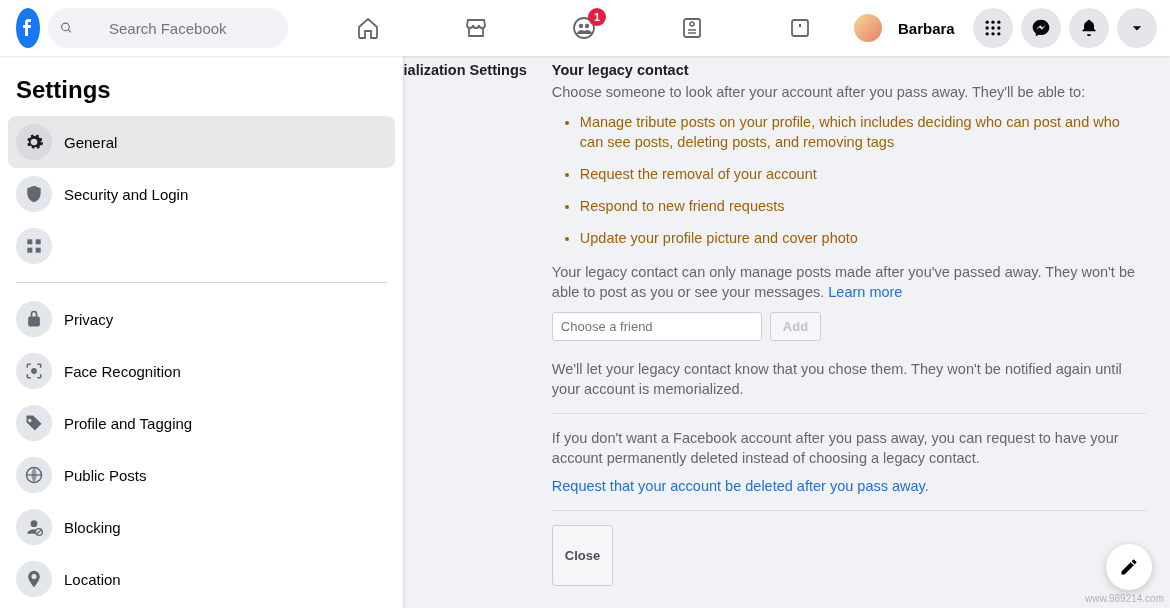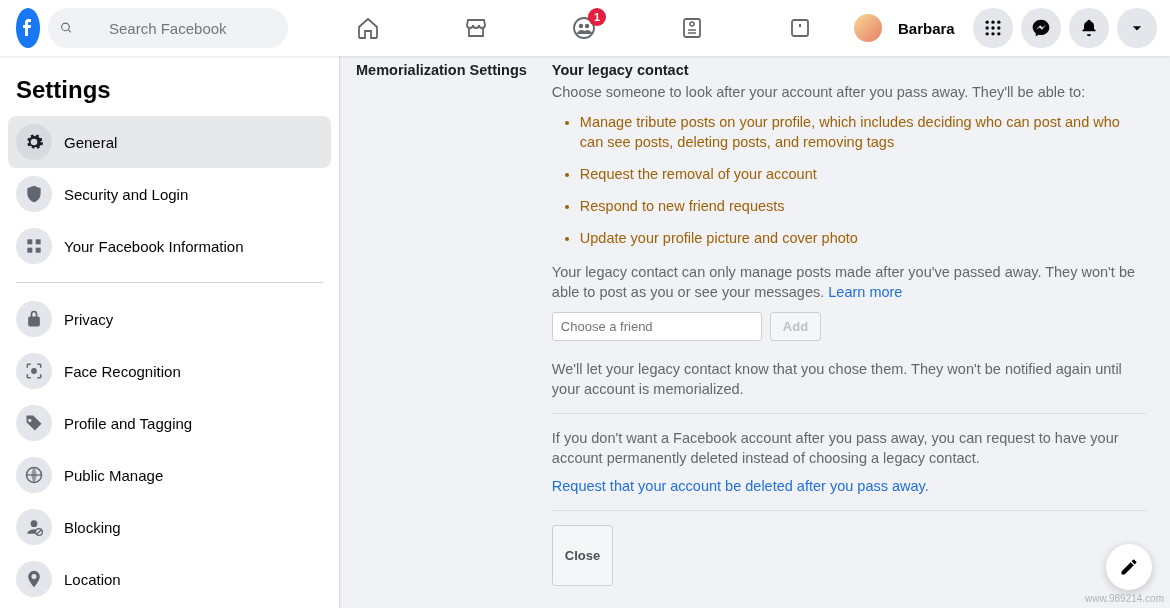--- a/index.html
+++ b/index.html
@@ -13,21 +13,21 @@
   .center-nav { flex: 1; display: flex; justify-content: center; gap: 8px; margin-left: 30px; }
   .center-nav .tab { width: 100px; height: 48px; display: flex; align-items: center; justify-content: center; border-radius: 8px; color: #65676b; position: relative; }
   .badge { position: absolute; top: 4px; right: 28px; background: #e41e3f; color: #fff; font-size: 11px; border-radius: 50%; width: 18px; height: 18px; display: flex; align-items: center; justify-content: center; font-weight: bold; }
   .right-nav { display: flex; align-items: center; gap: 8px; }
   .user-chip { display: flex; align-items: center; gap: 16px; padding: 4px 10px 4px 4px; border-radius: 18px; }
   .avatar { width: 28px; height: 28px; border-radius: 50%; background: linear-gradient(135deg,#f7d794,#e77f67); }
   .user-name { font-weight: 600; font-size: 15px; color: #050505; }
   .circle-btn { width: 40px; height: 40px; border-radius: 50%; background: #e4e6eb; display: flex; align-items: center; justify-content: center; color: #050505; }
 
   
-  .sidebar { position: fixed; top: 56px; left: 0; width: 340px; bottom: 0; background: #fff; padding: 16px 8px; border-right: 1px solid #ddd; overflow-y: auto; box-shadow: 1px 0 2px rgba(0,0,0,0.05); }
+  .sidebar { position: fixed; top: 56px; left: 0; width: 404px; bottom: 0; background: #fff; padding: 16px 8px; border-right: 1px solid #ddd; overflow-y: auto; box-shadow: 1px 0 2px rgba(0,0,0,0.05); }
   .sidebar h1 { font-size: 24px; font-weight: bold; color: #050505; padding: 4px 8px 12px 8px; }
   .side-item { display: flex; align-items: center; gap: 12px; padding: 8px; border-radius: 8px; cursor: pointer; }
   .side-item.active { background: #e7e8ea; }
   .side-icon { width: 36px; height: 36px; border-radius: 50%; background: #e4e6eb; display: flex; align-items: center; justify-content: center; color: #1c1e21; flex-shrink: 0; }
   .side-item.active .side-icon { background: #d8dadf; }
   .side-label { font-size: 15px; font-weight: 500; color: #050505; }
   .side-divider { height: 1px; background: #ced0d4; margin: 10px 8px; }
 
   
   .main { margin-left: 340px; margin-top: 56px; padding: 6px 24px 24px 16px; display: flex; gap: 25px; align-items: flex-start; color: #1c1e21; }
@@ -162,21 +162,20 @@
   </div>
   <div class="side-item">
     <div class="side-icon">
         <svg class="ic-sm" viewBox="0 0 24 24">
           <rect x="4" y="4" width="6" height="6" fill="#616770"></rect>
           <rect x="14" y="4" width="6" height="6" fill="#616770"></rect>
           <rect x="4" y="14" width="6" height="6" fill="#616770"></rect>
           <rect x="14" y="14" width="6" height="6" fill="#616770"></rect>
         </svg>
       </div>
-    <span class="side-label">Your Facebook Information</span>
   </div>
 
   <div class="side-divider"></div>
 
   <div class="side-item">
     <div class="side-icon">
         <svg class="ic-sm" viewBox="0 0 24 24">
           <path fill="#616770" d="M12 2a4 4 0 014 4v3h1a2 2 0 012 2v8a2 2 0 01-2 2H7a2 2 0 01-2-2v-8a2 2 0 012-2h1V6a4 4 0 014-4zm0 2a2 2 0 00-2 2v3h4V6a2 2 0 00-2-2z"></path>
         </svg>
       </div>
@@ -200,21 +199,21 @@
     <span class="side-label">Profile and Tagging</span>
   </div>
   <div class="side-item">
     <div class="side-icon">
         <svg class="ic-sm" viewBox="0 0 24 24">
           <circle cx="12" cy="12" r="9" fill="none" stroke="#616770" stroke-width="1.8"></circle>
           <path fill="#616770" d="M12 3c2 2 3 5 3 9s-1 7-3 9c-2-2-3-5-3-9s1-7 3-9z" opacity=".6"></path>
           <path stroke="#616770" stroke-width="1.5" d="M3 12h18"></path>
         </svg>
       </div>
-    <span class="side-label">Public Manage</span>
+    <span class="side-label">Public Posts</span>
   </div>
   <div class="side-item">
     <div class="side-icon">
         <svg class="ic-sm" viewBox="0 0 24 24">
           <circle cx="12" cy="8" r="4" fill="#616770"></circle>
           <path fill="#616770" d="M4 20c0-3 3.5-5 8-5 1 0 2 .1 2.8.3A5 5 0 0014 20H4z"></path>
           <circle cx="18" cy="18" r="4" fill="none" stroke="#616770" stroke-width="1.6"></circle>
           <path stroke="#616770" stroke-width="1.6" d="M15.5 20.5l5-5"></path>
         </svg>
       </div>

